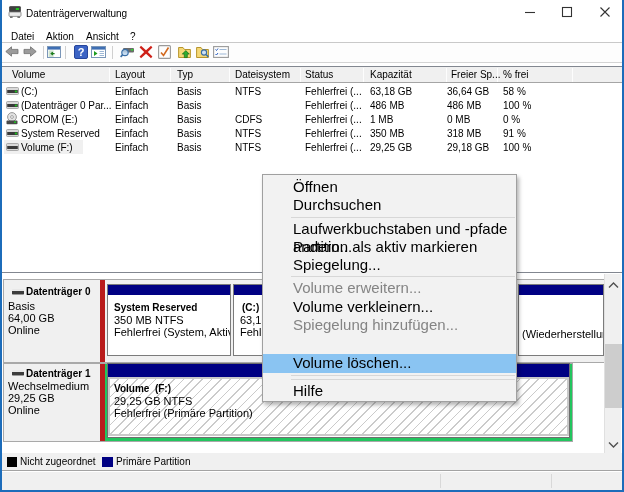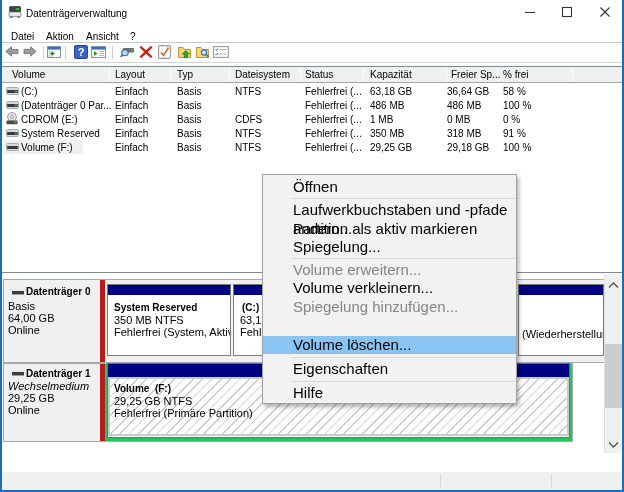--- a/index.html
+++ b/index.html
@@ -259,21 +259,21 @@
       <div class="pbox" style="left:514px;top:4px;width:86px;height:72px;">
         <div class="navy abs" style="left:0;top:0;width:84px;height:10px;"></div>
         <span class="abs nw" style="left:3px;top:43px;">(Wiederherstellung</span>
       </div>
     </div>
 
     <div class="abs" style="left:1px;top:89px;width:570px;height:79px;background:#22c55e;border:1px solid #a9a9a9;">
       <div class="dleft" style="height:77px;">
         <div class="abs" style="left:8px;top:6px;width:12px;height:6px;background:linear-gradient(#e8e8e8 0 35%, #3c3c3c 35% 80%, #9a9a9a 80%);border-radius:1px;"></div>
         <span class="abs nw b" style="left:22px;top:4px;">Datenträger 1</span>
-        <span class="abs nw" style="left:4px;top:16px;font-style:italic;">Wechselmedium</span>
+        <span class="abs nw" style="left:4px;top:16px;">Wechselmedium</span>
         <span class="abs nw" style="left:4px;top:28px;">29,25 GB</span>
         <span class="abs nw" style="left:4px;top:40px;">Online</span>
       </div>
 
       <div class="pbox" style="left:103px;top:-1px;width:463px;height:75px;border-color:#6e6e6e;">
         <div class="navy abs" style="left:0;top:0;width:461px;height:13px;"></div>
         <div class="abs" style="left:0px;top:13px;width:461px;height:59px;background:repeating-linear-gradient(135deg,#fff 0px,#fff 5.6px,#cbcbcb 5.6px,#cbcbcb 6.6px);border:2px solid #c9c9c9;">
           <span class="abs nw b" style="left:4px;top:4px;">Volume&nbsp; (F:)</span>
           <span class="abs nw" style="left:4px;top:16px;">29,25 GB NTFS</span>
           <span class="abs nw" style="left:4px;top:28px;">Fehlerfrei (Primäre Partition)</span>
@@ -285,34 +285,40 @@
       <div class="abs" style="left:0;top:70px;width:17px;height:64px;background:#cdcdcd;"></div>
       <svg class="abs" style="left:3px;top:8px;" width="11" height="7" viewBox="0 0 11 7">
           <path d="M1 5.5 L5.5 1 L10 5.5" fill="none" stroke="#505050" stroke-width="1.4"></path>
         </svg>
       <svg class="abs" style="left:3px;top:167px;" width="11" height="7" viewBox="0 0 11 7">
           <path d="M1 1.5 L5.5 6 L10 1.5" fill="none" stroke="#505050" stroke-width="1.4"></path>
         </svg>
     </div>
   </div>
 
+  <div id="legend">
+    <div class="abs" style="left:5px;top:4px;width:10px;height:10px;background:#000;"></div>
+    <span class="abs nw" style="left:18px;top:3px;">Nicht zugeordnet</span>
+    <div class="abs" style="left:100px;top:4px;width:11px;height:10px;background:#000083;"></div>
+    <span class="abs nw" style="left:114px;top:3px;">Primäre Partition</span>
+  </div>
   <div id="status">
     <div class="abs" style="left:438px;top:2px;width:1px;height:14px;background:#d8d8d8;"></div>
     <div class="abs" style="left:549px;top:2px;width:1px;height:14px;background:#d8d8d8;"></div>
   </div>
 
   <div id="menu">
     <div class="mi">Öffnen</div>
+    <div class="mi">Durchsuchen</div>
     <div class="msep"></div>
     <div class="mi">Laufwerkbuchstaben und -pfade ändern...</div>
     <div class="mi">Partition als aktiv markieren</div>
     <div class="mi">Spiegelung...</div>
     <div class="msep"></div>
     <div class="mi dis">Volume erweitern...</div>
     <div class="mi">Volume verkleinern...</div>
     <div class="mi dis">Spiegelung hinzufügen...</div>
     <div class="mi hl">Volume löschen...</div>
     <div class="msep s3"></div>
-    <div class="mi">Eigenschaften</div>
     <div class="msep s4"></div>
     <div class="mi">Hilfe</div>
   </div>
 </div>
 
 </body></html>

